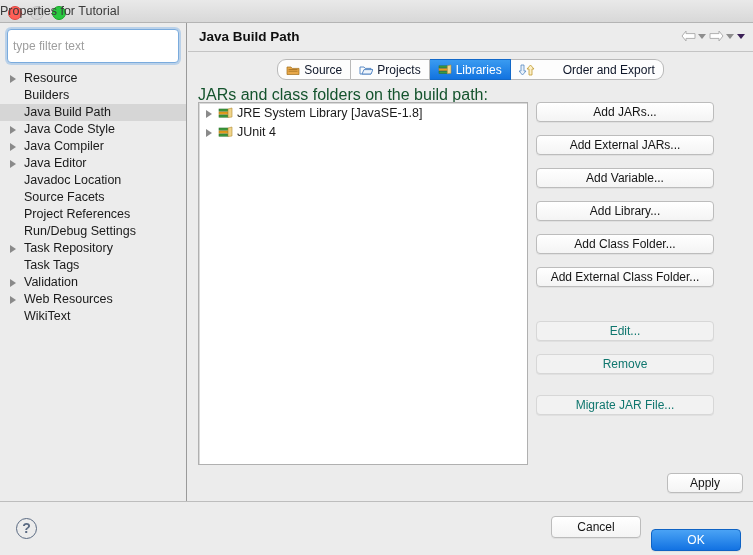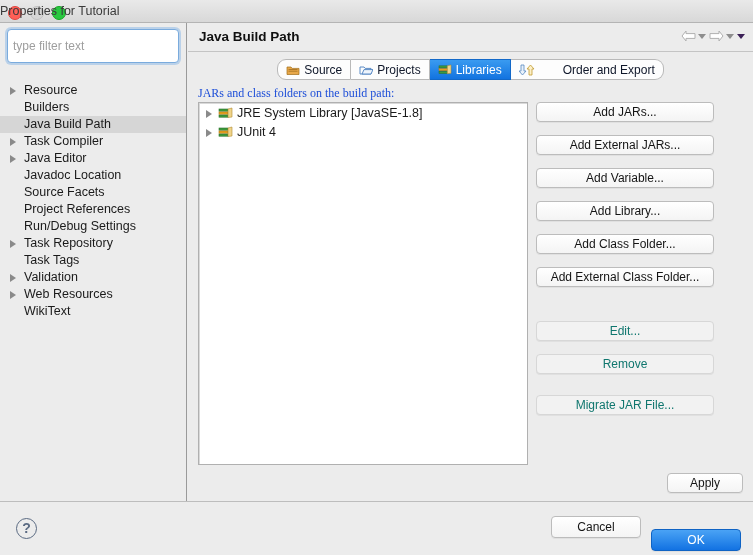--- a/index.html
+++ b/index.html
@@ -56,21 +56,21 @@
     background: #ffffff;
     outline: none;
     font-family: "Liberation Sans", sans-serif;
     font-size: 12px;
     color: #9a9a9a;
     padding: 16px 5px;
     box-shadow: 0 0 0 2px rgba(112,170,229,0.40);
   }
   .filter-input::placeholder { color: #9e9e9e; }
 
-  .tree { margin-top: 19px; }
+  .tree { margin-top: 7px; }
   .tree-item {
     position: relative;
     height: 17px; line-height: 17px;
     font-size: 12.5px;
     color: #1a1a1a;
     padding-left: 24px;
     white-space: nowrap;
   }
   .tree-item.selected { background: #d6d6d6; }
   .tw {
@@ -140,21 +140,21 @@
   }
   .tab.active {
     background: linear-gradient(to bottom, #3a9bf0, #1273e0);
     color: #ffffff;
     border-color: #1268c8;
   }
 
   
   .grp-label {
     position: absolute; left: 10px; top: 63px;
-    font-size: 12px; color: #1d4ed8; font-family: Liberation Serif, serif;
+    font-size: 16px; color: #14532d;
   }
   .listbox {
     position: absolute; left: 10px; top: 79px;
     width: 330px; height: 363px;
     background: #ffffff;
     border: 1px solid #b0b0b0;
     box-shadow: inset 1px 1px 0 #d9d9d9;
     box-sizing: border-box;
     overflow: hidden;
   }
@@ -244,21 +244,22 @@
   </div>
 
   <div class="sidebar">
     <div class="filter-wrap">
       <input class="filter-input" type="text" placeholder="type filter text" style="">
     </div>
     <div class="tree" id="sidebar-tree">
         <div class="tree-item"><span class="tw"></span><span>Resource</span></div>
         <div class="tree-item"><span>Builders</span></div>
         <div class="tree-item selected"><span>Java Build Path</span></div>
-        <div class="tree-item"><span class="tw"></span><span>Task Compiler</span></div>
+        <div class="tree-item"><span class="tw"></span><span>Java Code Style</span></div>
+        <div class="tree-item"><span class="tw"></span><span>Java Compiler</span></div>
         <div class="tree-item"><span class="tw"></span><span>Java Editor</span></div>
         <div class="tree-item"><span>Javadoc Location</span></div>
         <div class="tree-item"><span>Source Facets</span></div>
         <div class="tree-item"><span>Project References</span></div>
         <div class="tree-item"><span>Run/Debug Settings</span></div>
         <div class="tree-item"><span class="tw"></span><span>Task Repository</span></div>
         <div class="tree-item"><span>Task Tags</span></div>
         <div class="tree-item"><span class="tw"></span><span>Validation</span></div>
         <div class="tree-item"><span class="tw"></span><span>Web Resources</span></div>
         <div class="tree-item"><span>WikiText</span></div>

